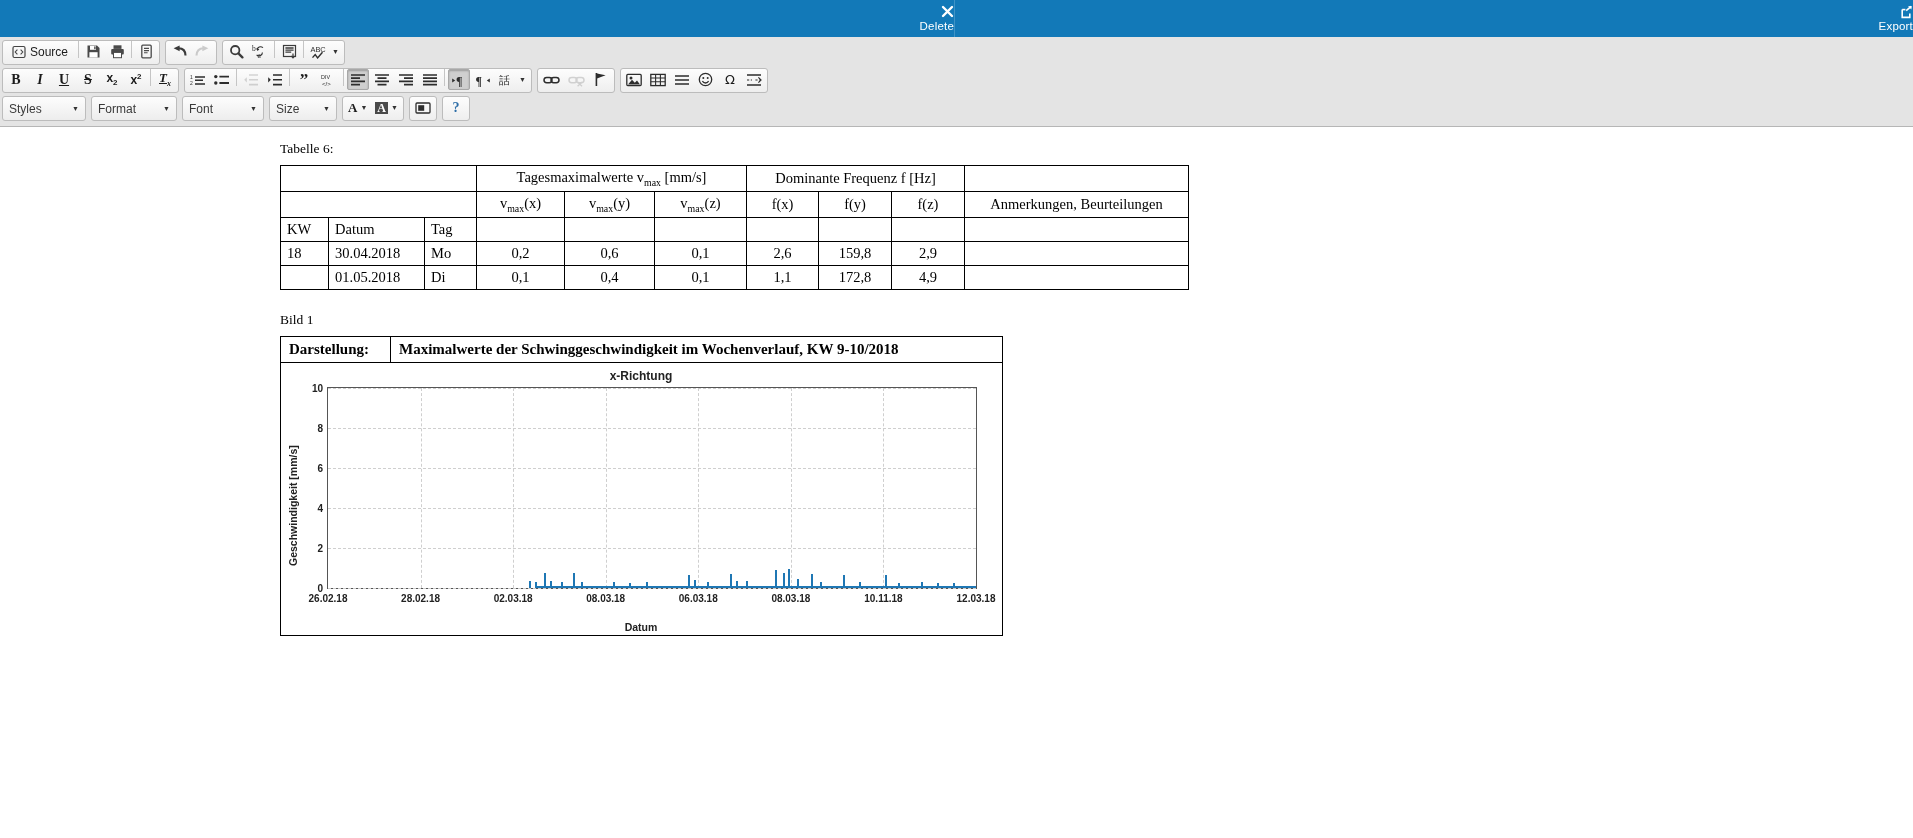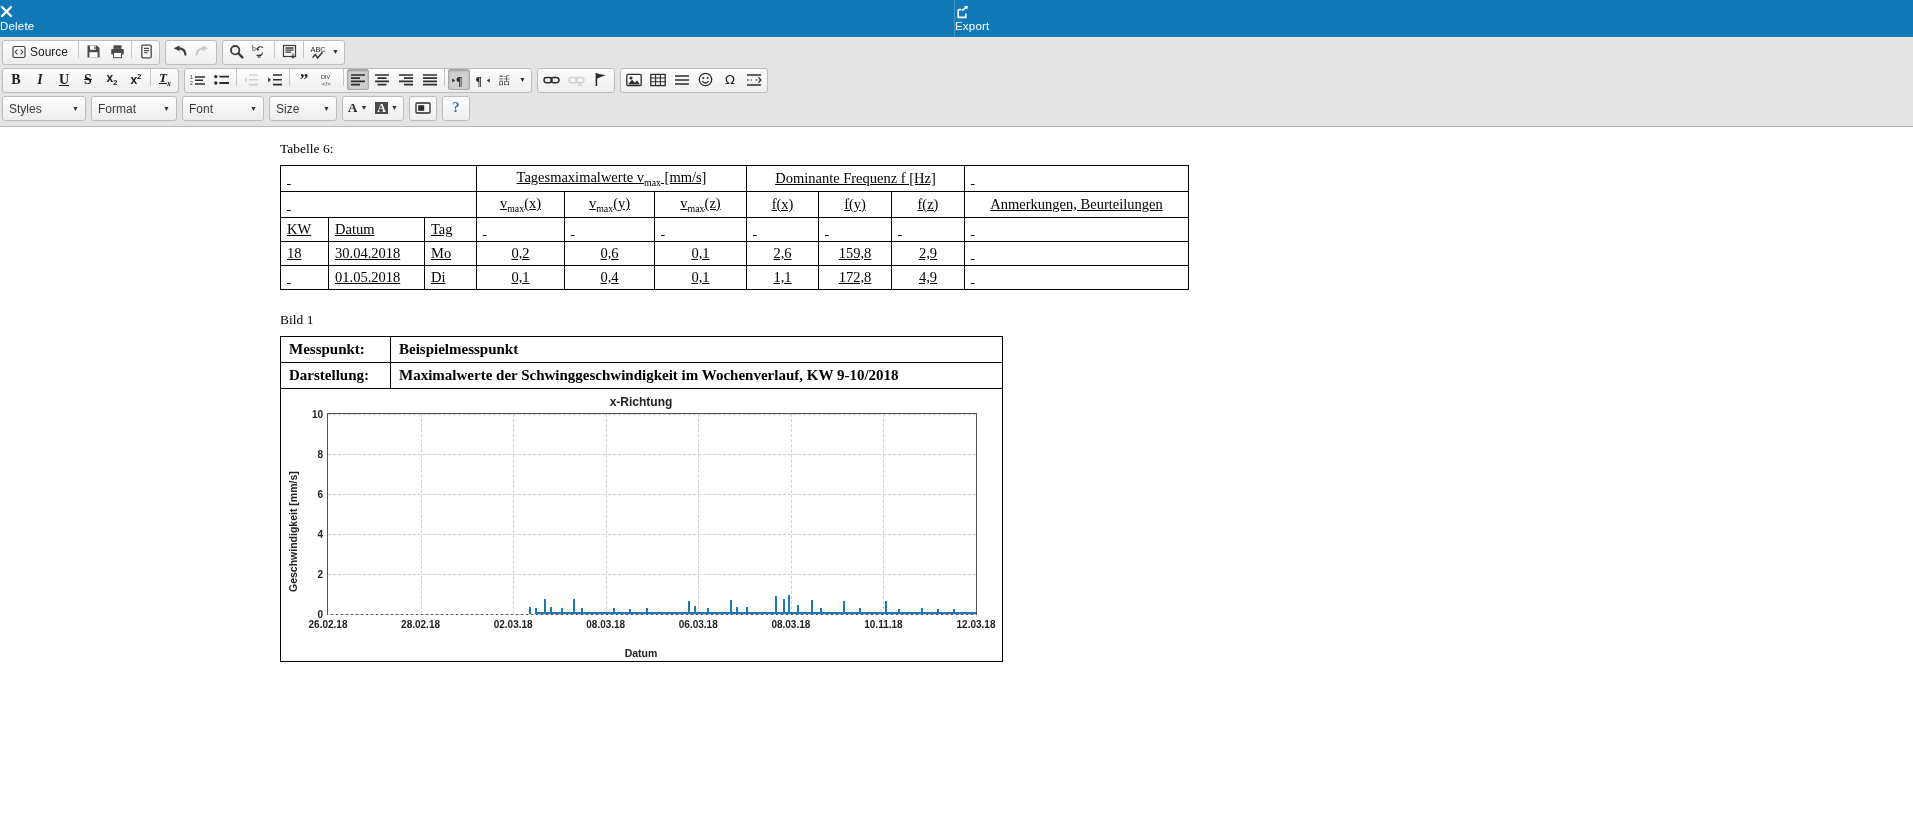--- a/index.html
+++ b/index.html
@@ -10,21 +10,21 @@
     font-family:"Liberation Sans", sans-serif;
     font-size:13px; color:#202020;
   }
 
   
   #action-bar {
     height:37px; background:#1279b8; display:flex; align-items:stretch;
     position:relative;
   }
   .action-btn {
-    display:flex; flex-direction:column; align-items:flex-start; justify-content:center;
+    display:flex; flex-direction:column; align-items:flex-end; justify-content:center;
     color:#ffffff; cursor:pointer; user-select:none; line-height:1;
   }
   .action-btn .ab-icon { font-size:13px; height:15px; display:flex; align-items:center; }
   .action-btn .ab-label { font-size:11.5px; margin-top:2px; letter-spacing:.2px; }
   #delete-btn { width:955px; border-right:1px solid #3f93c6; }
   #export-btn { flex:1; }
 
   
   #toolbar {
     background:#e4e4e4;
@@ -82,21 +82,21 @@
 
   
   table.doc-table {
     border-collapse:collapse;
     font-family:"Liberation Serif", serif;
     color:#000;
     table-layout:fixed;
   }
   table.doc-table td, table.doc-table th {
     border:1px solid #000; padding:3px 6px; font-size:14.5px;
-    vertical-align:middle; font-weight:normal;text-decoration:underline;
+    vertical-align:middle; font-weight:normal;
   }
   .t-center { text-align:center; }
   .t-bold { font-weight:bold; }
   sub { font-size:.68em; }
 
   
   table.bild-table { border-collapse:collapse; font-family:"Liberation Serif", serif; table-layout:fixed; }
   table.bild-table td { border:1px solid #000; padding:4px 8px; font-size:15px; font-weight:bold; color:#000; }
   .chart-cell { padding:0 !important; border-top:none !important; }
 
@@ -543,24 +543,20 @@
       </table>
 
       <div class="doc-caption" style="margin-top:22px;">Bild 1</div>
 
       <table class="bild-table">
         <colgroup>
             <col style="width:110px">
             <col style="width:612px">
           </colgroup>
         <tbody>
-          <tr>
-            <td>Messpunkt:</td>
-            <td>Beispielmesspunkt</td>
-          </tr>
           <tr>
             <td>Darstellung:</td>
             <td>Maximalwerte der Schwinggeschwindigkeit im Wochenverlauf, KW 9-10/2018</td>
           </tr>
           <tr>
             <td colspan="2" class="chart-cell">
               <div class="chart-wrap">
                 <div class="chart-title">x-Richtung</div>
                 <div class="y-axis-label">Geschwindigkeit [mm/s]</div>
                 <div class="plot" id="plot">

